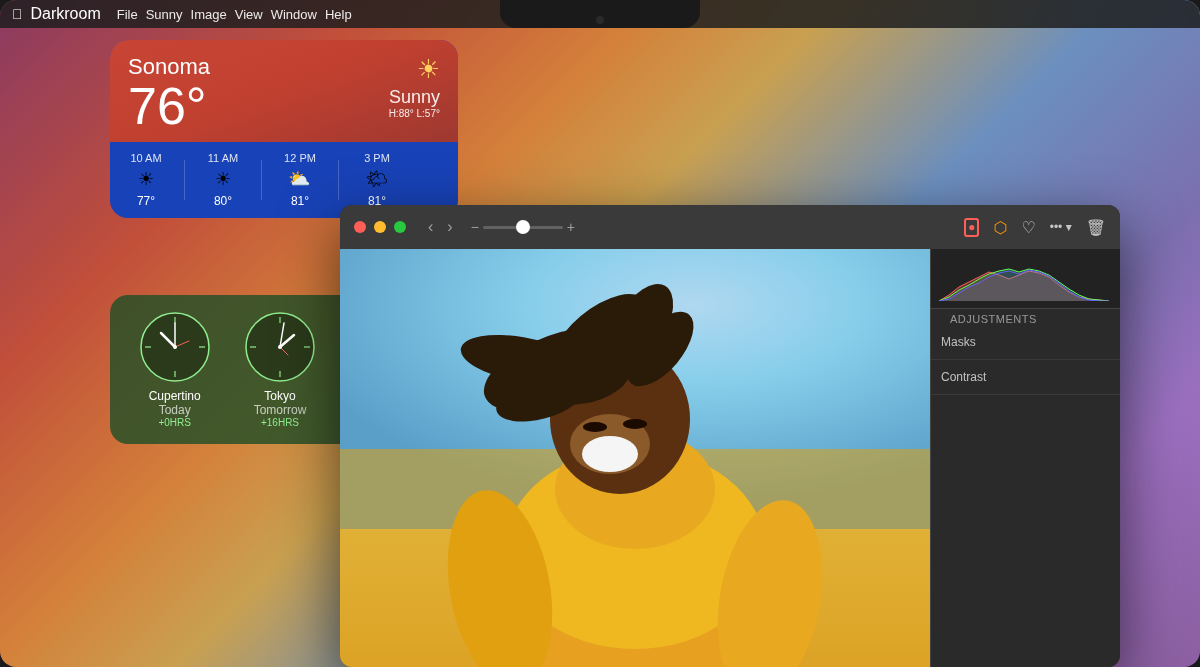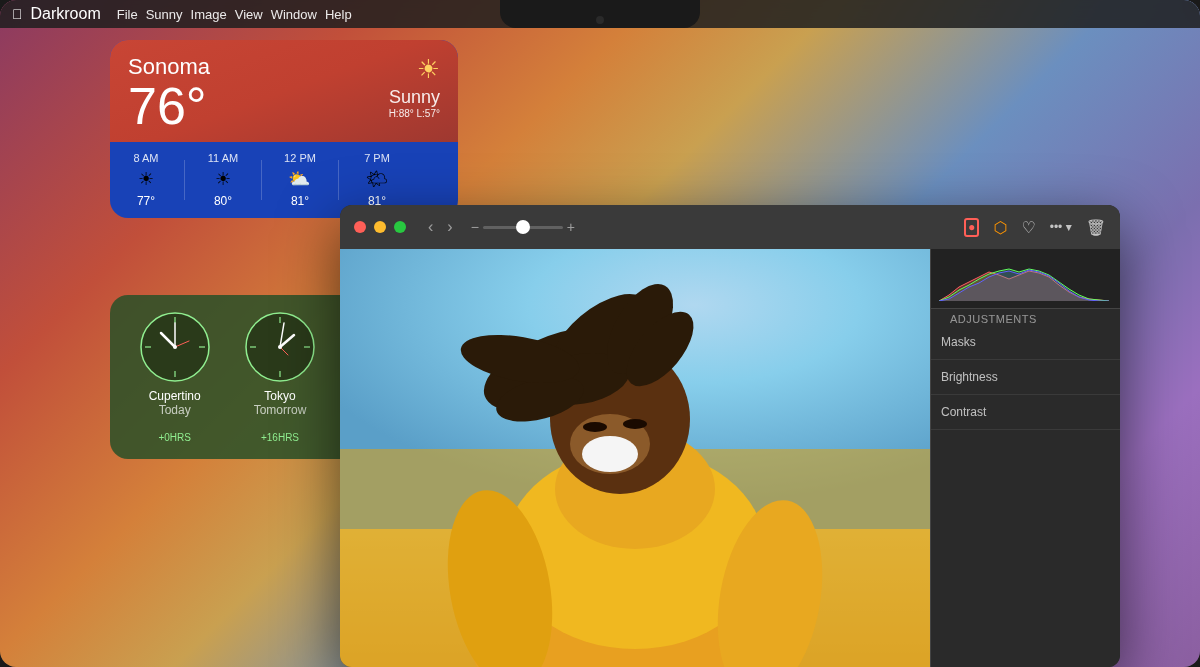--- a/index.html
+++ b/index.html
@@ -210,21 +210,20 @@
     }
     .clock-day {
       color: rgba(255,255,255,0.7);
       font-size: 12px;
       text-align: left;
     }
     .clock-offset {
       color: #90EE90;
       font-size: 10px;
       text-align: center;
-      margin-top: 15px;
     }
 
     
     .darkroom-window {
       position: absolute;
       top: 205px;
       left: 340px;
       width: 780px;
       height: 462px;
       background: #2a2a2a;
@@ -398,39 +397,39 @@
       <div class="weather-right">
         <div class="weather-sun-icon">☀</div>
         <div class="weather-condition">Sunny</div>
         <div class="weather-hilo">
           <span>H:88°</span> <span>L:57°</span>
         </div>
       </div>
     </div>
     <div class="weather-hourly">
       <div class="weather-hour">
-        <span class="hour-label">8 AM</span>
+        <span class="hour-label">10 AM</span>
         <span class="hour-icon">☀</span>
         <span class="hour-temp">77°</span>
       </div>
       <div class="weather-divider"></div>
       <div class="weather-hour">
         <span class="hour-label">11 AM</span>
         <span class="hour-icon">☀</span>
         <span class="hour-temp">80°</span>
       </div>
       <div class="weather-divider"></div>
       <div class="weather-hour">
         <span class="hour-label">12 PM</span>
         <span class="hour-icon">⛅</span>
         <span class="hour-temp">81°</span>
       </div>
       <div class="weather-divider"></div>
       <div class="weather-hour">
-        <span class="hour-label">7 PM</span>
+        <span class="hour-label">3 PM</span>
         <span class="hour-icon">🌤</span>
         <span class="hour-temp">81°</span>
       </div>
     </div>
   </div>
 
   <div class="clock-widget">
 
     <div class="clock-item">
       <div class="analog-clock">
@@ -590,18 +589,17 @@
 
             <polyline points="0,44 10,38 20,30 30,25 40,20 50,15 60,18 70,22 80,18 90,14 100,16 110,20 120,28 130,35 140,40 150,42 160,43 170,44" fill="rgba(255,80,80,0.3)" stroke="#FF6060" stroke-width="1"></polyline>
             <polyline points="0,44 10,40 20,33 30,28 40,22 50,17 60,14 70,12 80,15 90,12 100,14 110,18 120,25 130,32 140,38 150,42 160,43 170,44" fill="rgba(80,255,80,0.2)" stroke="#60FF60" stroke-width="1"></polyline>
             <polyline points="0,44 10,42 20,36 30,30 40,26 50,20 60,16 70,14 80,17 90,13 100,15 110,19 120,26 130,34 140,40 150,43 160,44 170,44" fill="rgba(80,80,255,0.2)" stroke="#6060FF" stroke-width="1"></polyline>
           </svg>
         </div>
 
         <div class="panel-label">Adjustments</div>
 
         <div class="panel-section">Masks</div>
-        <div class="panel-section">Brightness</div>
         <div class="panel-section">Contrast</div>
       </div>
     </div>
   </div>
 </div>
 
 </body></html>

